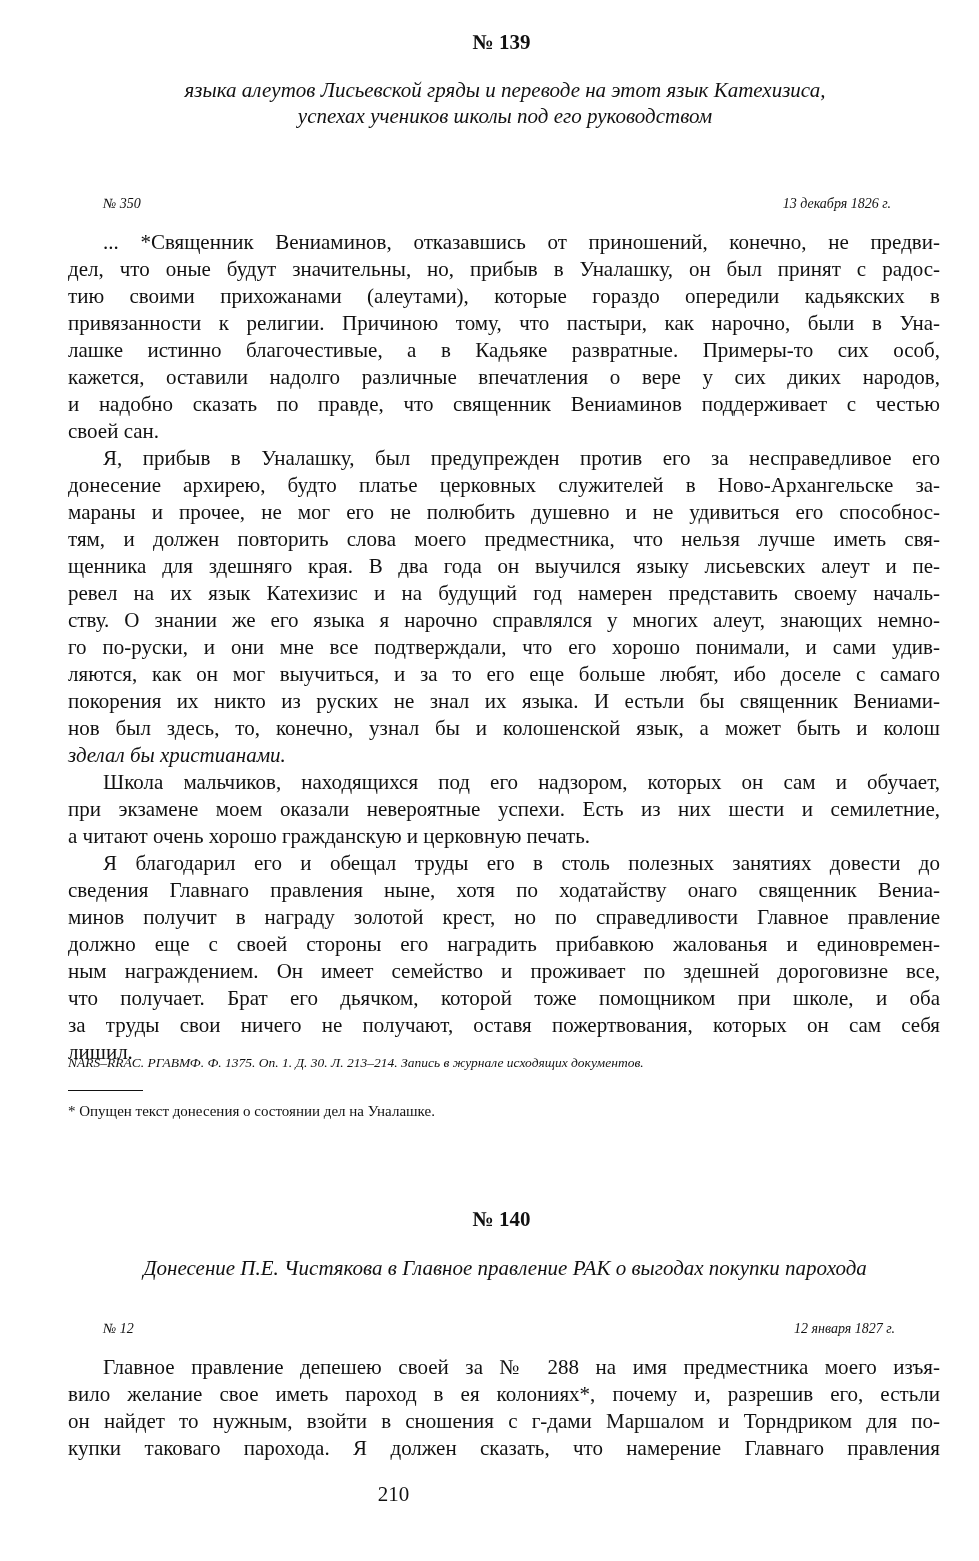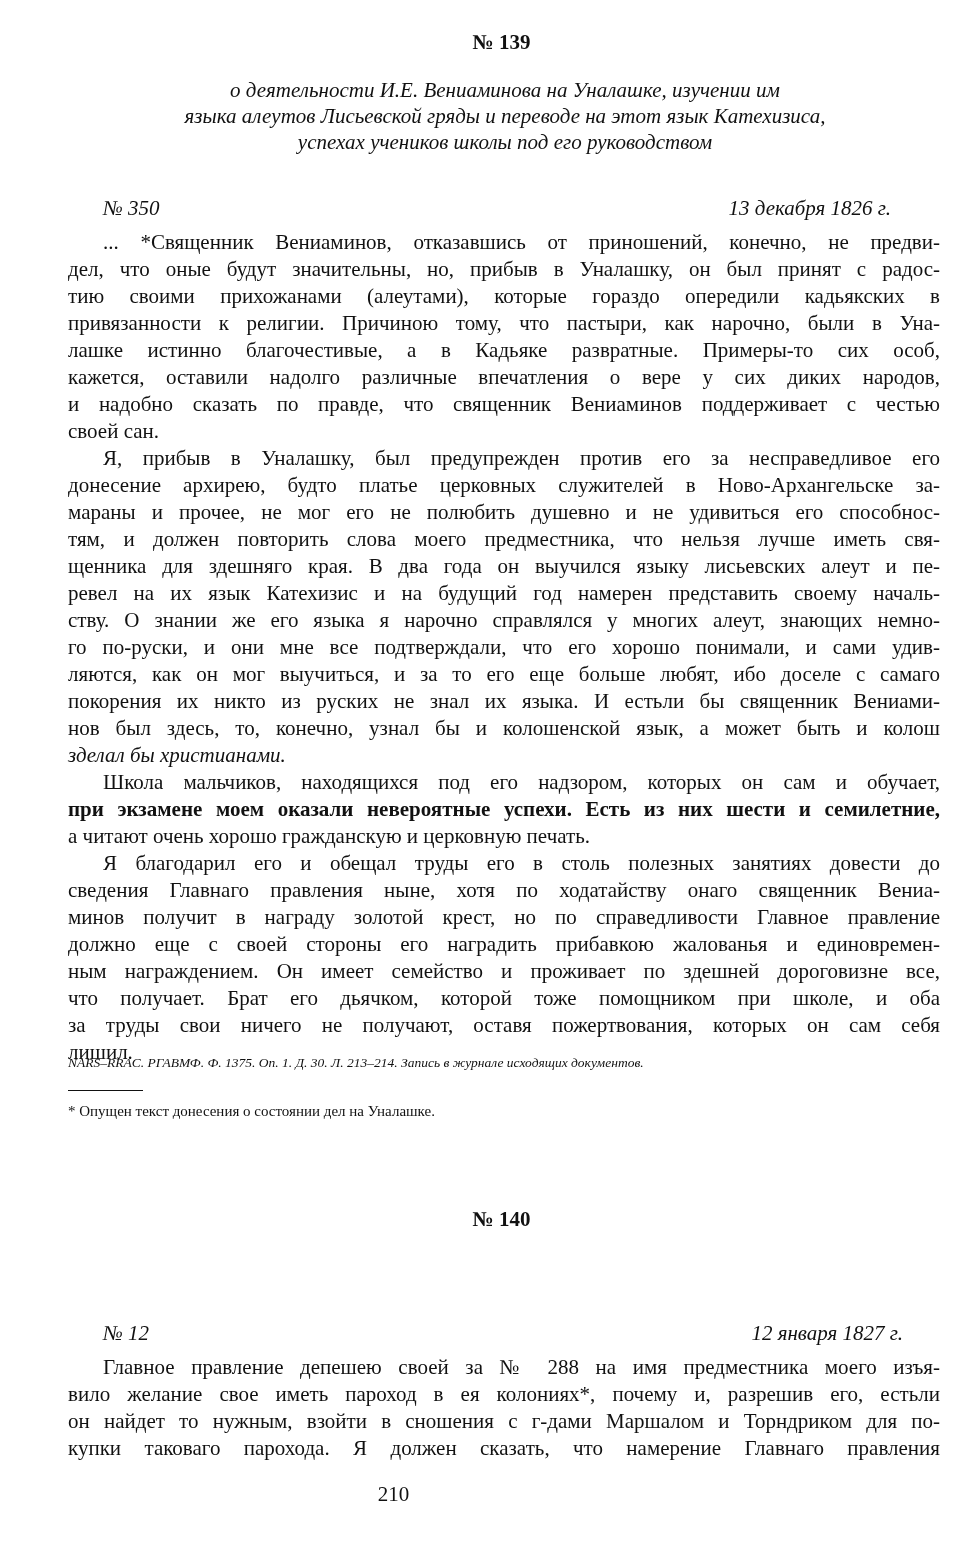--- a/index.html
+++ b/index.html
@@ -10,42 +10,41 @@
   }
   .abs { position: absolute; }
   .docnum {
     left: 0; width: 979px; text-align: center;
     font-weight: bold; font-size: 21px; padding-left: 12px;
   }
   .heading {
     left: 60px; width: 890px; text-align: center;
     font-style: italic; font-size: 21px; line-height: 26px;
   }
-  .meta { font-style: italic; font-size: 21px; }
+  .meta { font-style: italic; font-size: 14px; }
   .line {
     position: absolute; left: 68px; width: 872px;
     font-size: 21px; line-height: 27px; white-space: nowrap;
     text-align: justify; text-align-last: justify;
   }
   .line.indent { left: 103px; width: 837px; }
   .line.last { text-align-last: left; }
   .source {
     left: 68px; font-style: italic; font-size: 13.5px;
   }
   .rule { left: 68px; width: 75px; height: 0; border-top: 1.5px solid #111; }
   .footnote { left: 68px; font-size: 15px; }
   .pagenum { left: 0; width: 787px; text-align: center; font-size: 21px; }
 </style>
 </head>
 <body>
 
 <div class="abs docnum" style="top:30px;">№ 139</div>
 
 <div class="abs heading" style="top:77px;">
-  <div>о деятельности И.Е. Вениаминова на Уналашке, изучении им</div>
   <div>языка алеутов Лисьевской гряды и переводе на этот язык Катехизиса,</div>
   <div>успехах учеников школы под его руководством</div>
 </div>
 
 <div class="abs meta" style="top:196px; left:103px;">№ 350</div>
 <div class="abs meta" style="top:196px; right:88px;">13 декабря 1826 г.</div>
 
 <div>
   <div class="line indent" style="top:229px;">... *Священник Вениаминов, отказавшись от приношений, конечно, не предви-</div>
   <div class="line" style="top:256px;">дел, что оные будут значительны, но, прибыв в Уналашку, он был принят с радос-</div>
@@ -63,44 +62,45 @@
   <div class="line" style="top:553px;">щенника для здешняго края. В два года он выучился языку лисьевских алеут и пе-</div>
   <div class="line" style="top:580px;">ревел на их язык Катехизис и на будущий год намерен представить своему началь-</div>
   <div class="line" style="top:607px;">ству. О знании же его языка я нарочно справлялся у многих алеут, знающих немно-</div>
   <div class="line" style="top:634px;">го по-руски, и они мне все подтверждали, что его хорошо понимали, и сами удив-</div>
   <div class="line" style="top:661px;">ляются, как он мог выучиться, и за то его еще больше любят, ибо доселе с самаго</div>
   <div class="line" style="top:688px;">покорения их никто из руских не знал их языка. И естьли бы священник Вениами-</div>
   <div class="line" style="top:715px;">нов был здесь, то, конечно, узнал бы и колошенской язык, а может быть и колош</div>
   <div class="line last" style="top:742px;font-style:italic;">зделал бы христианами.</div>
 
   <div class="line indent" style="top:769px;">Школа мальчиков, находящихся под его надзором, которых он сам и обучает,</div>
-  <div class="line" style="top:796px;font-weight:bold;">при экзамене моем оказали невероятные успехи. Есть из них шести и семилетние,</div>
+  <div class="line" style="top:796px;">при экзамене моем оказали невероятные успехи. Есть из них шести и семилетние,</div>
   <div class="line last" style="top:823px;">а читают очень хорошо гражданскую и церковную печать.</div>
 
   <div class="line indent" style="top:850px;">Я благодарил его и обещал труды его в столь полезных занятиях довести до</div>
   <div class="line" style="top:877px;">сведения Главнаго правления ныне, хотя по ходатайству онаго священник Вениа-</div>
   <div class="line" style="top:904px;">минов получит в награду золотой крест, но по справедливости Главное правление</div>
   <div class="line" style="top:931px;">должно еще с своей стороны его наградить прибавкою жалованья и единовремен-</div>
   <div class="line" style="top:958px;">ным награждением. Он имеет семейство и проживает по здешней дороговизне все,</div>
   <div class="line" style="top:985px;">что получает. Брат его дьячком, которой тоже помощником при школе, и оба</div>
   <div class="line" style="top:1012px;">за труды свои ничего не получают, оставя пожертвования, которых он сам себя</div>
   <div class="line last" style="top:1039px;">лишил.</div>
 </div>
 
 <div class="abs source" style="top:1055px;">NARS–RRAC. РГАВМФ. Ф. 1375. Оп. 1. Д. 30. Л. 213–214. Запись в журнале исходящих документов.</div>
 <div class="abs rule" style="top:1090px;"></div>
 <div class="abs footnote" style="top:1103px;">* Опущен текст донесения о состоянии дел на Уналашке.</div>
 
 <div class="abs docnum" style="top:1207px;">№ 140</div>
 
 <div class="abs heading" style="top:1255px; left:40px; width:930px;">
+  <div>Донесение П.Е. Чистякова в Главное правление РАК о выгодах покупки парохода</div>
 </div>
 
 <div class="abs meta" style="top:1321px; left:103px;">№ 12</div>
-<div class="abs meta" style="top:1321px; right:76px;">12 января 1827 г.</div>
+<div class="abs meta" style="top:1321px; right:84px;">12 января 1827 г.</div>
 
 <div>
   <div class="line indent" style="top:1354px;">Главное правление депешею своей за № 288 на имя предместника моего изъя-</div>
   <div class="line" style="top:1381px;">вило желание свое иметь пароход в ея колониях*, почему и, разрешив его, естьли</div>
   <div class="line" style="top:1408px;">он найдет то нужным, взойти в сношения с г-дами Маршалом и Торндриком для по-</div>
   <div class="line" style="top:1435px;">купки таковаго парохода. Я должен сказать, что намерение Главнаго правления</div>
 </div>
 
 <div class="abs pagenum" style="top:1482px;">210</div>
 

